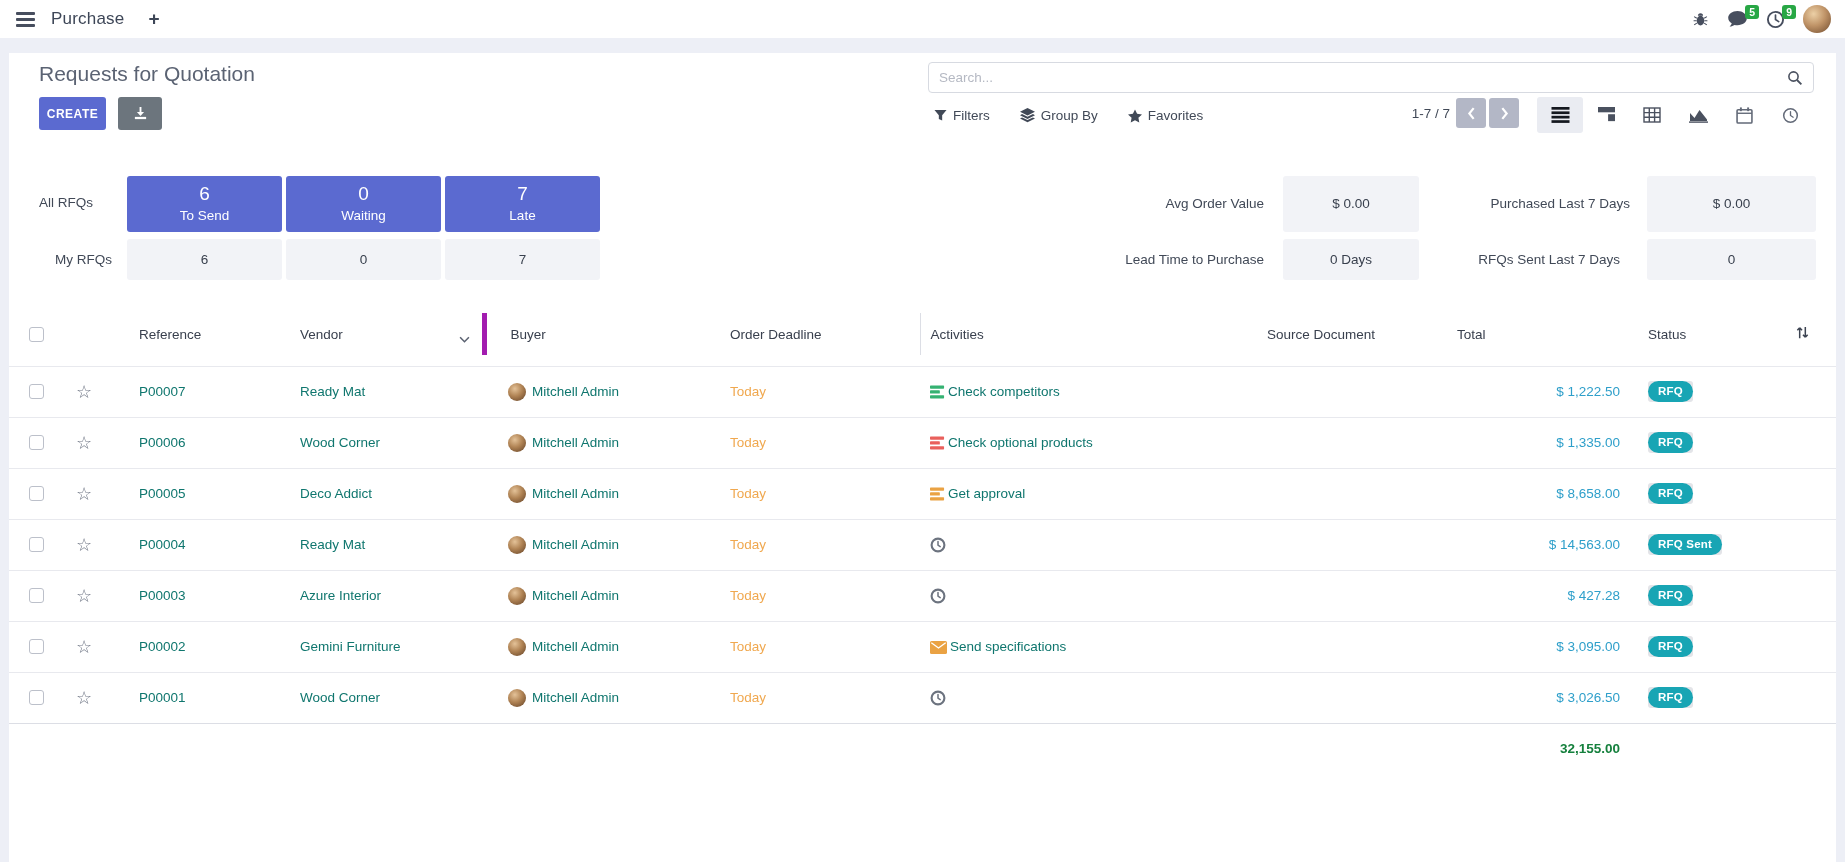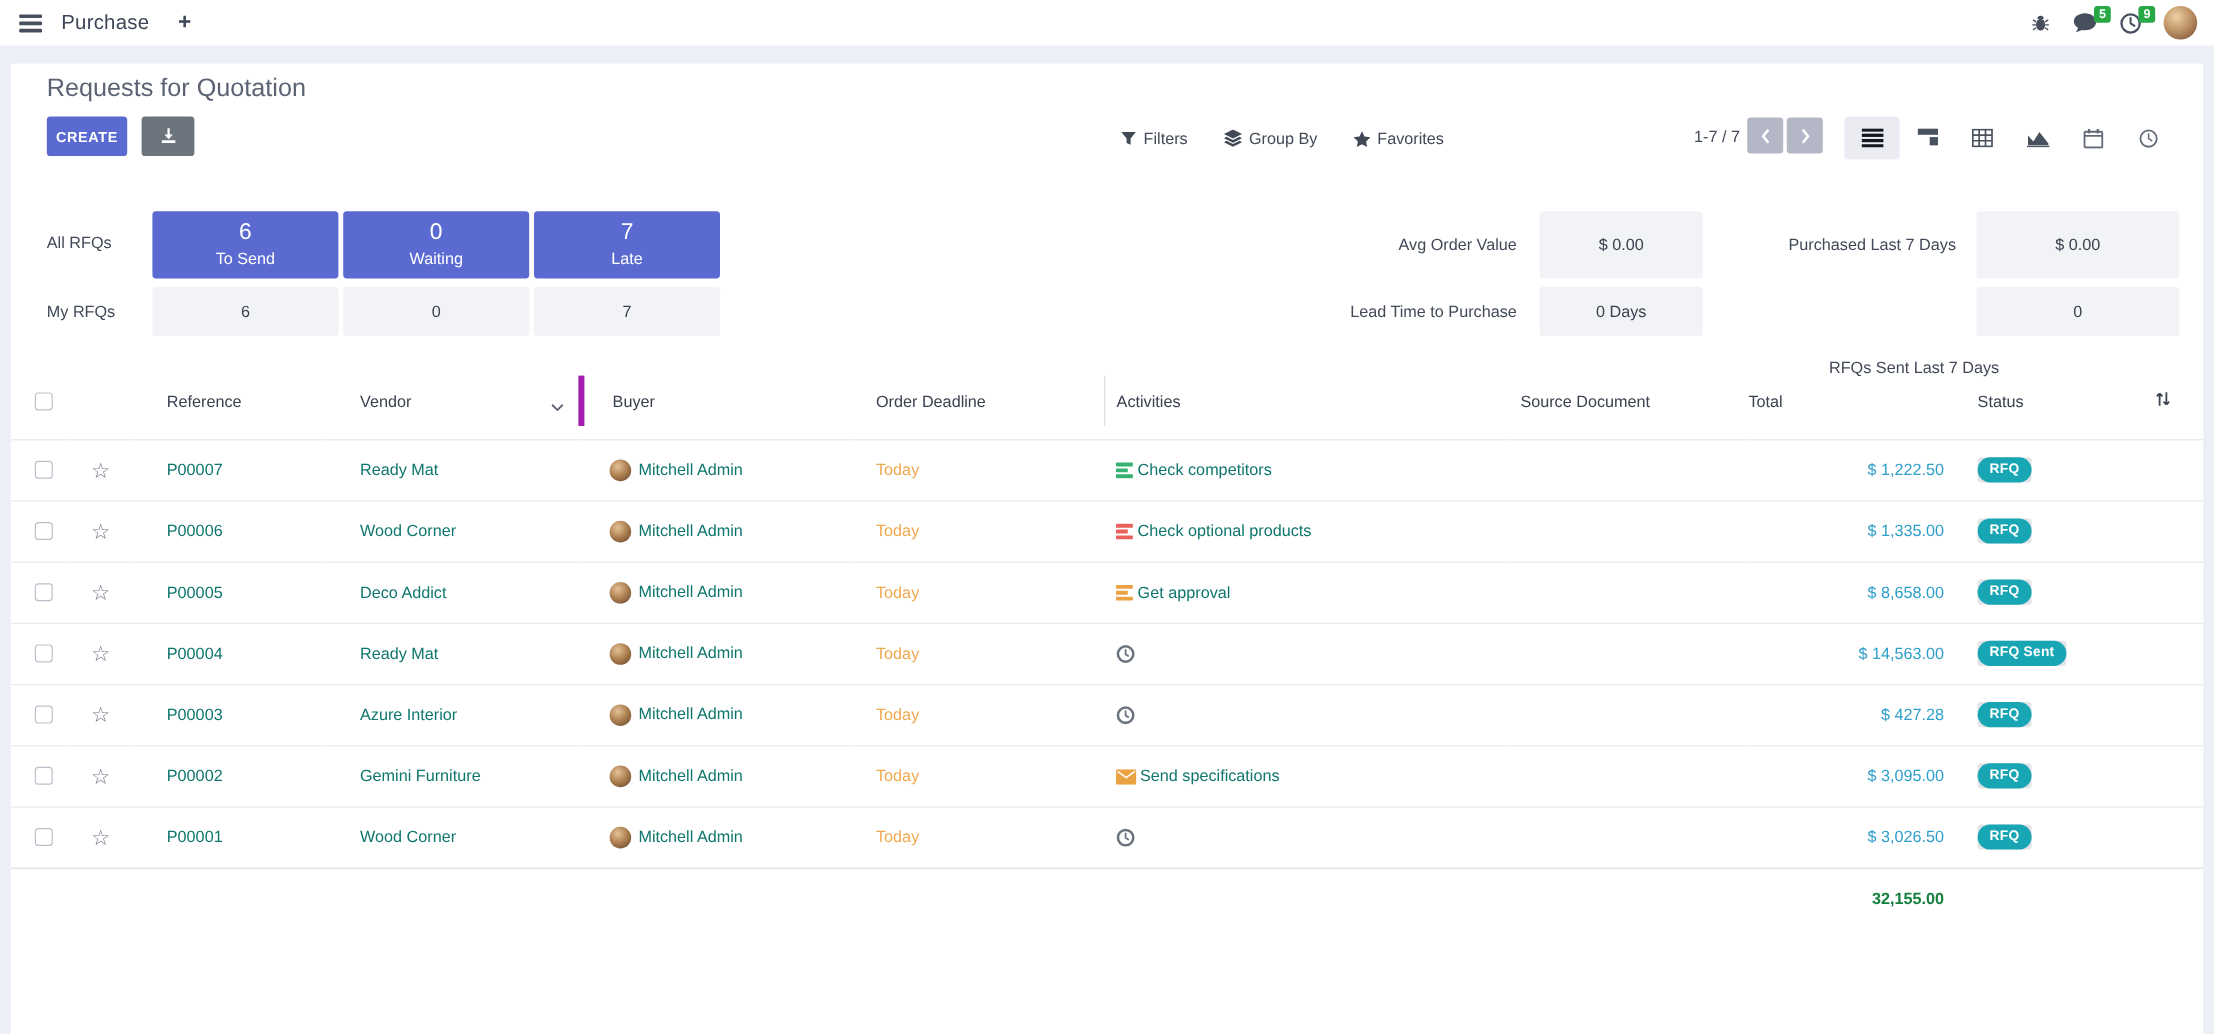--- a/index.html
+++ b/index.html
@@ -138,20 +138,29 @@
   <div class="btn-row">
     <button class="btn-create">CREATE</button>
     <button class="btn-download">
       <svg width="15" height="15" viewBox="0 0 16 16">
           <path d="M7 1h2v5.4h2.8L8 10.6 4.2 6.4H7z" fill="#fff"></path>
           <path d="M2 11.6h12V14H2z" fill="#fff"></path>
         </svg>
     </button>
   </div>
 
+  <div class="search-box">
+    <input type="text" placeholder="Search..." style="">
+    <span class="search-glass">
+      <svg width="16" height="16" viewBox="0 0 16 16">
+          <circle cx="6.5" cy="6.5" r="4.6" fill="none" stroke="#4a515f" stroke-width="1.6"></circle>
+          <line x1="10" y1="10" x2="14.4" y2="14.4" stroke="#4a515f" stroke-width="1.8"></line>
+        </svg>
+    </span>
+  </div>
 
   <div class="filter-row">
     <span class="filter-item">
       <svg width="13" height="13" viewBox="0 0 14 14">
           <path d="M.5 1h13L8.8 6.8v5.7l-3.6-1.6V6.8z" fill="#414957"></path>
         </svg>
       <span>Filters</span>
     </span>
     <span class="filter-item">
       <svg width="15" height="15" viewBox="0 0 16 16">
@@ -225,21 +234,21 @@
     <span class="vs-btn">
       <svg width="17" height="17" viewBox="0 0 18 18">
           <circle cx="9" cy="9" r="7.2" fill="none" stroke="#636a78" stroke-width="1.6"></circle>
           <path d="M9 5v4l2.8 1.8" fill="none" stroke="#636a78" stroke-width="1.4" stroke-linecap="round"></path>
         </svg>
     </span>
   </div>
 
   <div class="dashboard">
     <span class="dash-label" style="left:30px;top:30px;">All RFQs</span>
-    <span class="dash-label" style="left:30px;top:87px;">My RFQs</span>
+    <span class="dash-label" style="left:46px;top:87px;">My RFQs</span>
 
     <div class="cards-row">
       <div class="kpi-card">
         <div class="cnt">6</div>
         <div class="lbl">To Send</div>
       </div>
       <div class="kpi-card">
         <div class="cnt">0</div>
         <div class="lbl">Waiting</div>
       </div>
@@ -255,21 +264,21 @@
       <div class="my-box">7</div>
     </div>
 
     <span class="stat-label" style="left:1050px;width:205px;top:31px;">Avg Order Value</span>
     <span class="stat-box" style="left:1274px;top:11px;width:136px;height:56px;line-height:56px;">$ 0.00</span>
     <span class="stat-label" style="left:1050px;width:205px;top:87px;text-align:right;">Lead Time to Purchase</span>
     <span class="stat-box" style="left:1274px;top:74px;width:136px;height:41px;line-height:41px;">0 Days</span>
 
     <span class="stat-label" style="left:1380px;width:241px;top:31px;">Purchased Last 7 Days</span>
     <span class="stat-box" style="left:1638px;top:11px;width:169px;height:56px;line-height:56px;">$ 0.00</span>
-    <span class="stat-label" style="left:1416px;width:241px;top:87px;margin-top:47px;">RFQs Sent Last 7 Days</span>
+    <span class="stat-label" style="left:1370px;width:241px;top:87px;">RFQs Sent Last 7 Days</span>
     <span class="stat-box" style="left:1638px;top:74px;width:169px;height:41px;line-height:41px;">0</span>
   </div>
 
   <table class="rfq-table">
     <colgroup>
       <col style="width:50px">
         <col style="width:50px">
         <col style="width:160px">
         <col style="width:215px">
       <col style="width:224px">

